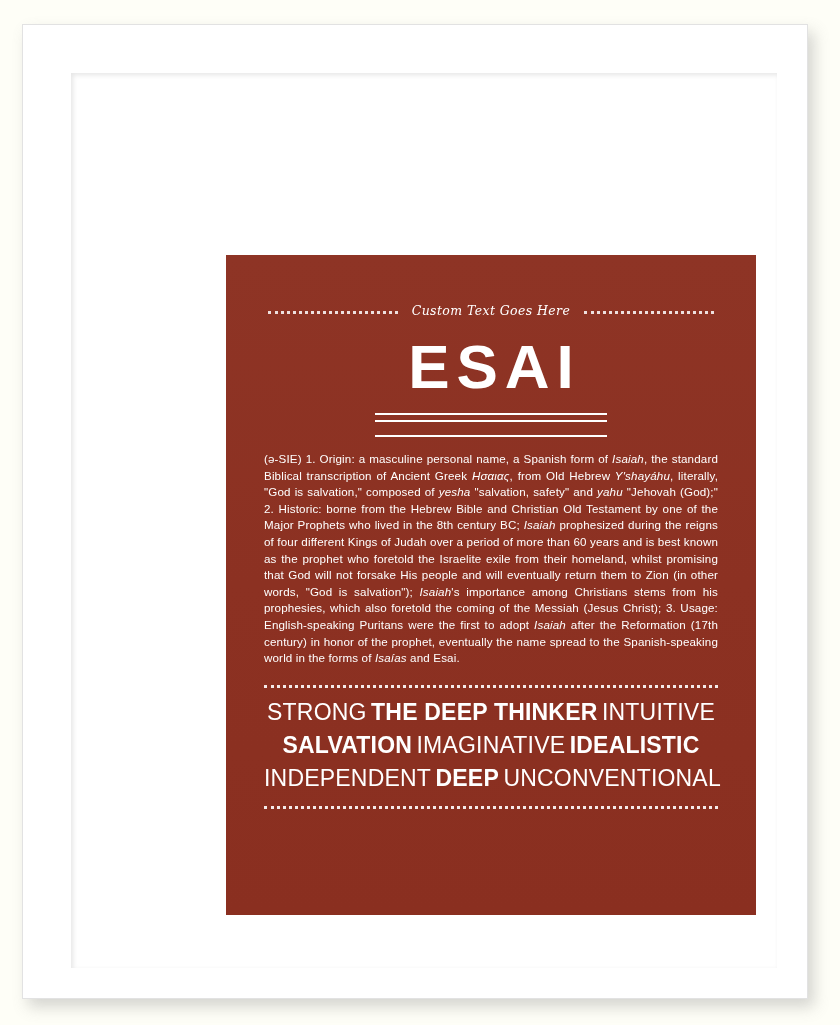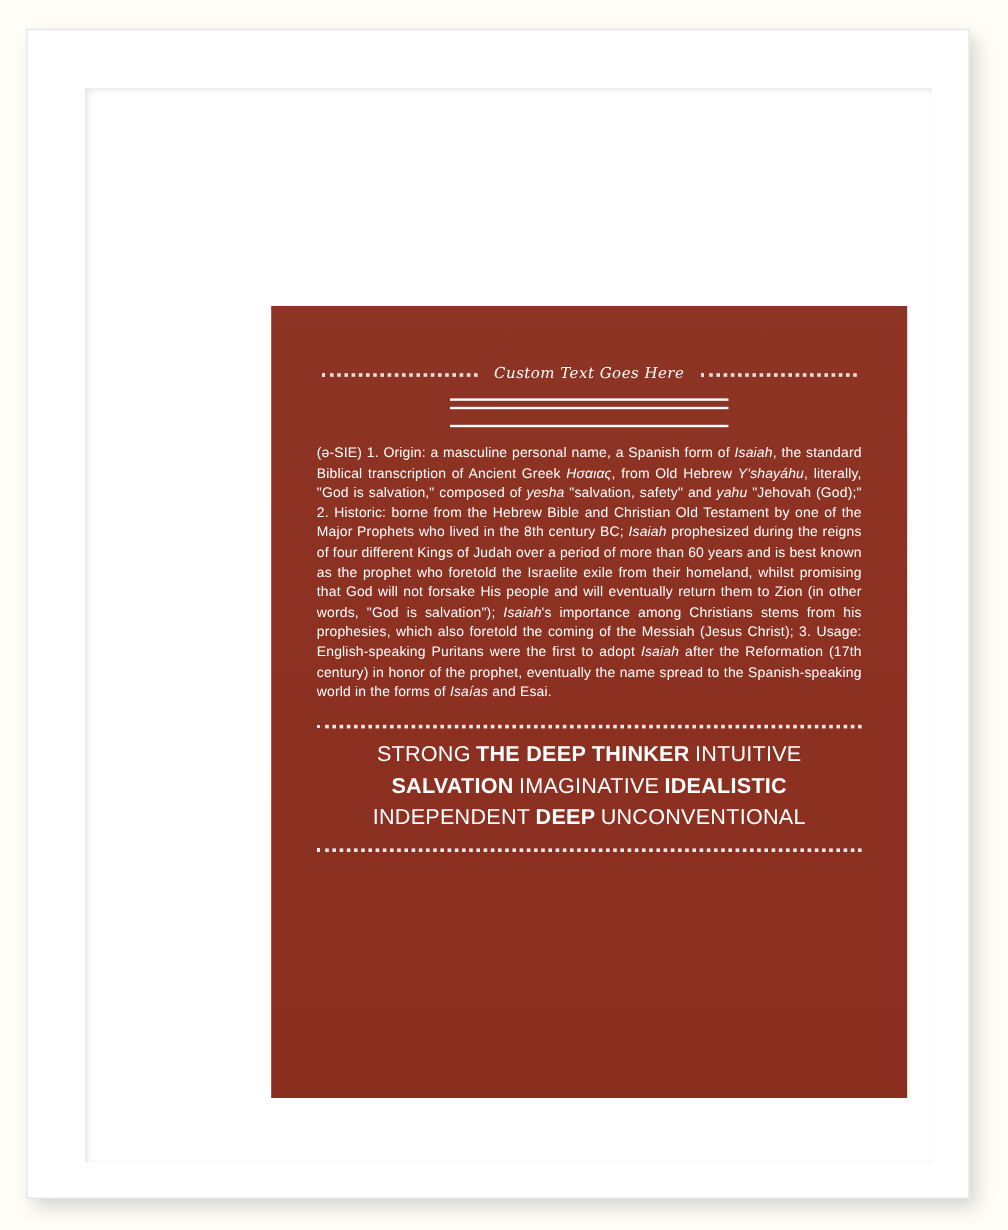--- a/index.html
+++ b/index.html
@@ -141,21 +141,21 @@
     margin-top: 10px;
   }
   .trait-line {
     text-align: center;
     white-space: nowrap;
     line-height: 1.30;
     margin: 0 0 3px 0;
   }
   .trait {
     font-family: "Liberation Sans", sans-serif;
-    font-size: 18px;
+    font-size: 23px;
     letter-spacing: 0.2px;
   }
   .trait.light { font-weight: normal; }
   .trait.bold  { font-weight: bold; text-align: right; }
 
   .dotrule-bottom {
     margin: 10px 0 0 0;
     border-bottom: 3px dotted rgba(255,255,255,0.9);
     height: 3px;
   }
@@ -169,20 +169,21 @@
     <div class="mat">
 
       <div class="poster">
 
         <div class="custom-row">
           <span class="dotrule"></span>
           <span class="custom-text">Custom Text Goes Here</span>
           <span class="dotrule"></span>
         </div>
 
+        <div class="name">ESAI</div>
 
         <div class="rule-double"></div>
 
 
         <div class="rule-single"></div>
 
         <p class="body-copy">(ə-SIE)  1. Origin:  a masculine personal name, a Spanish form of <i>Isaiah</i>, the standard Biblical transcription of Ancient Greek <i>Ησαιας</i>, from Old Hebrew <i>Y'shayáhu</i>, literally, "God is salvation," composed of <i>yesha</i> "salvation, safety" and <i>yahu</i> "Jehovah (God);"  2. Historic:  borne from the Hebrew Bible and Christian Old Testament by one of the Major Prophets who lived in the 8th century BC; <i>Isaiah</i> prophesized during the reigns of four different Kings of Judah over a period of more than 60 years and is best known as the prophet who foretold the Israelite exile from their homeland, whilst promising that God will not forsake His people and will eventually return them to Zion (in other words, "God is salvation"); <i>Isaiah</i>'s importance among Christians stems from his prophesies, which also foretold the coming of the Messiah (Jesus Christ);  3. Usage:  English-speaking Puritans were the first to adopt <i>Isaiah</i> after the Reformation (17th century) in honor of the prophet, eventually the name spread to the Spanish-speaking world in the forms of <i>Isaías</i> and Esai.</p>
 
         <div class="dotrule-full"></div>
 

